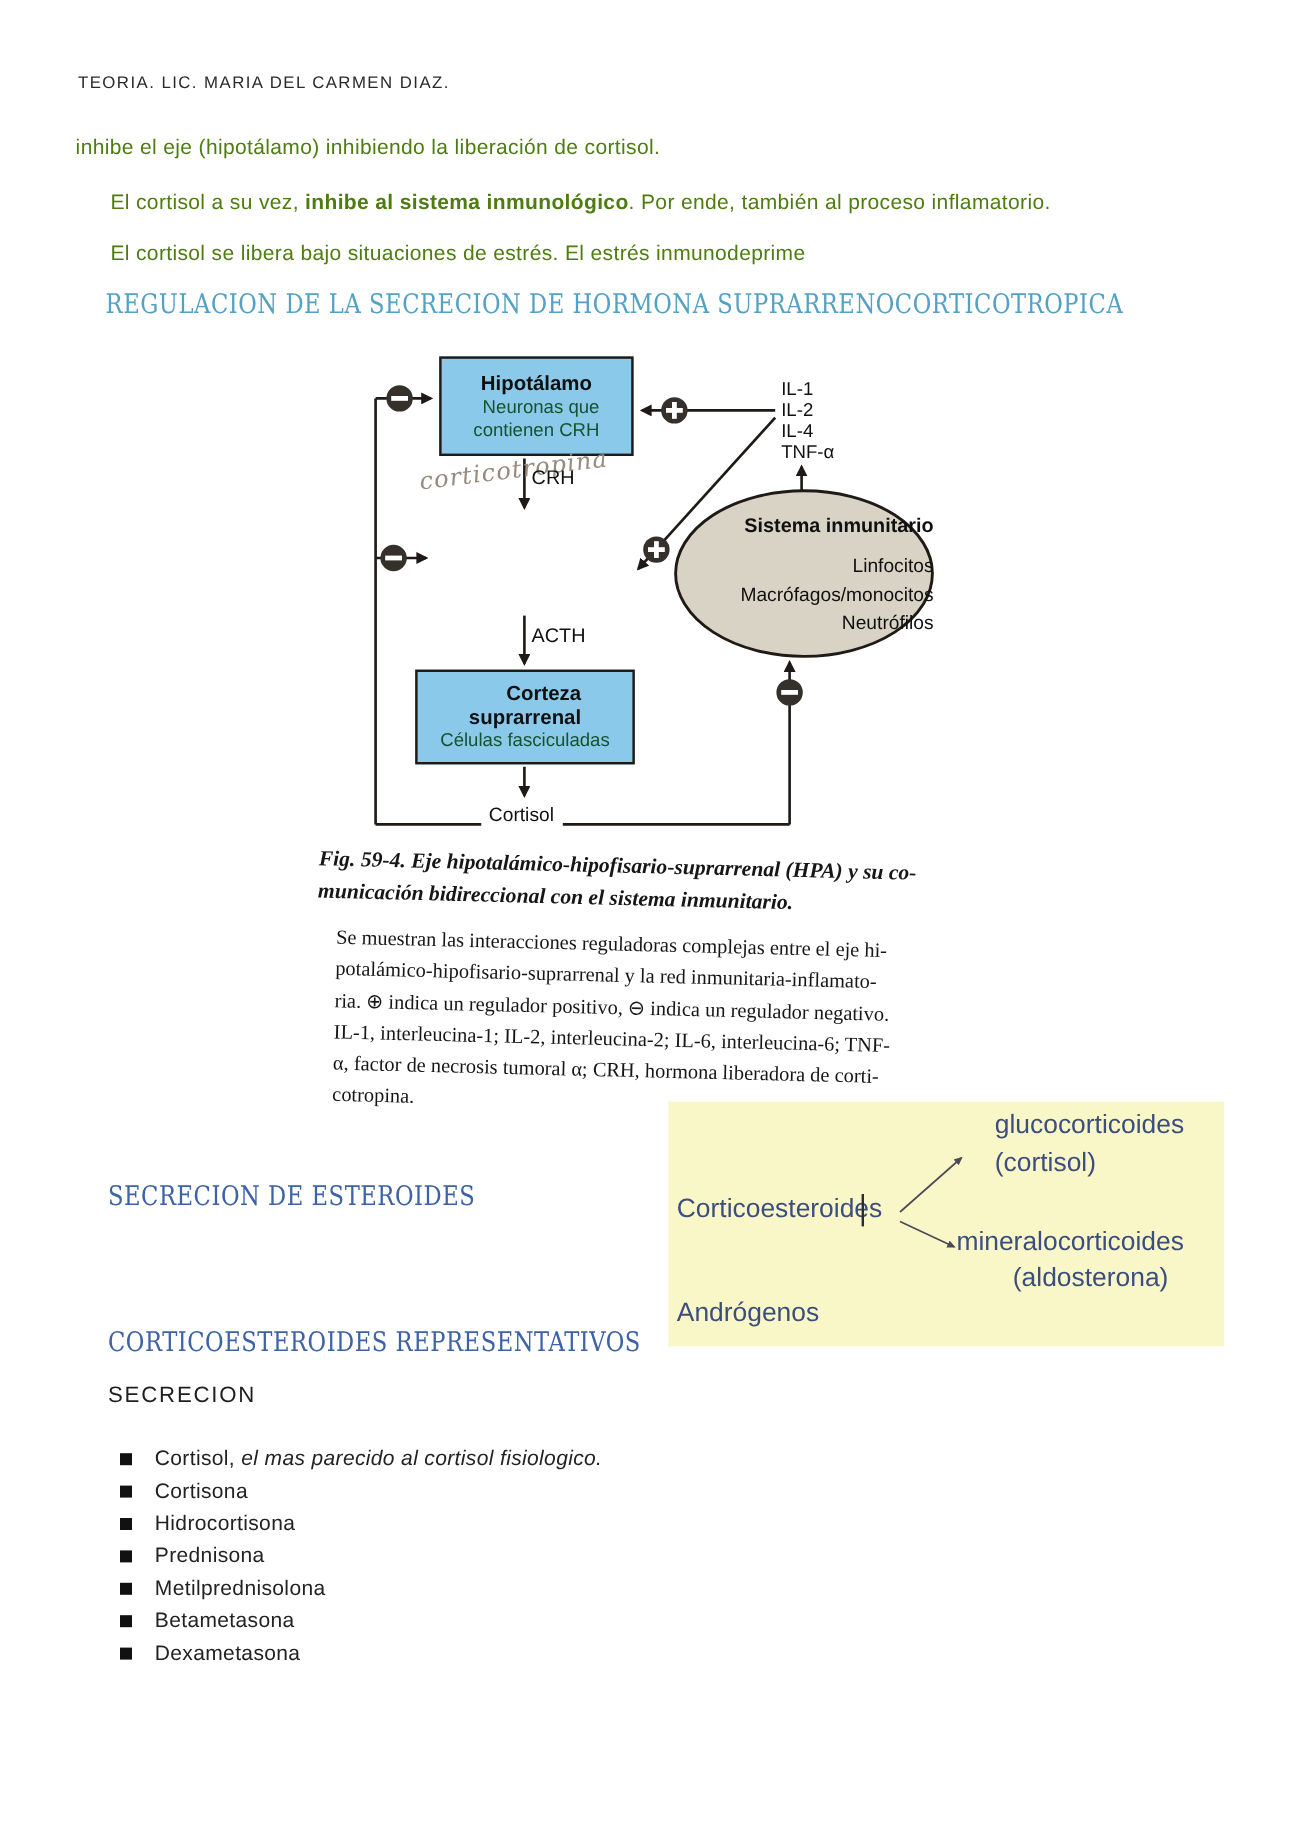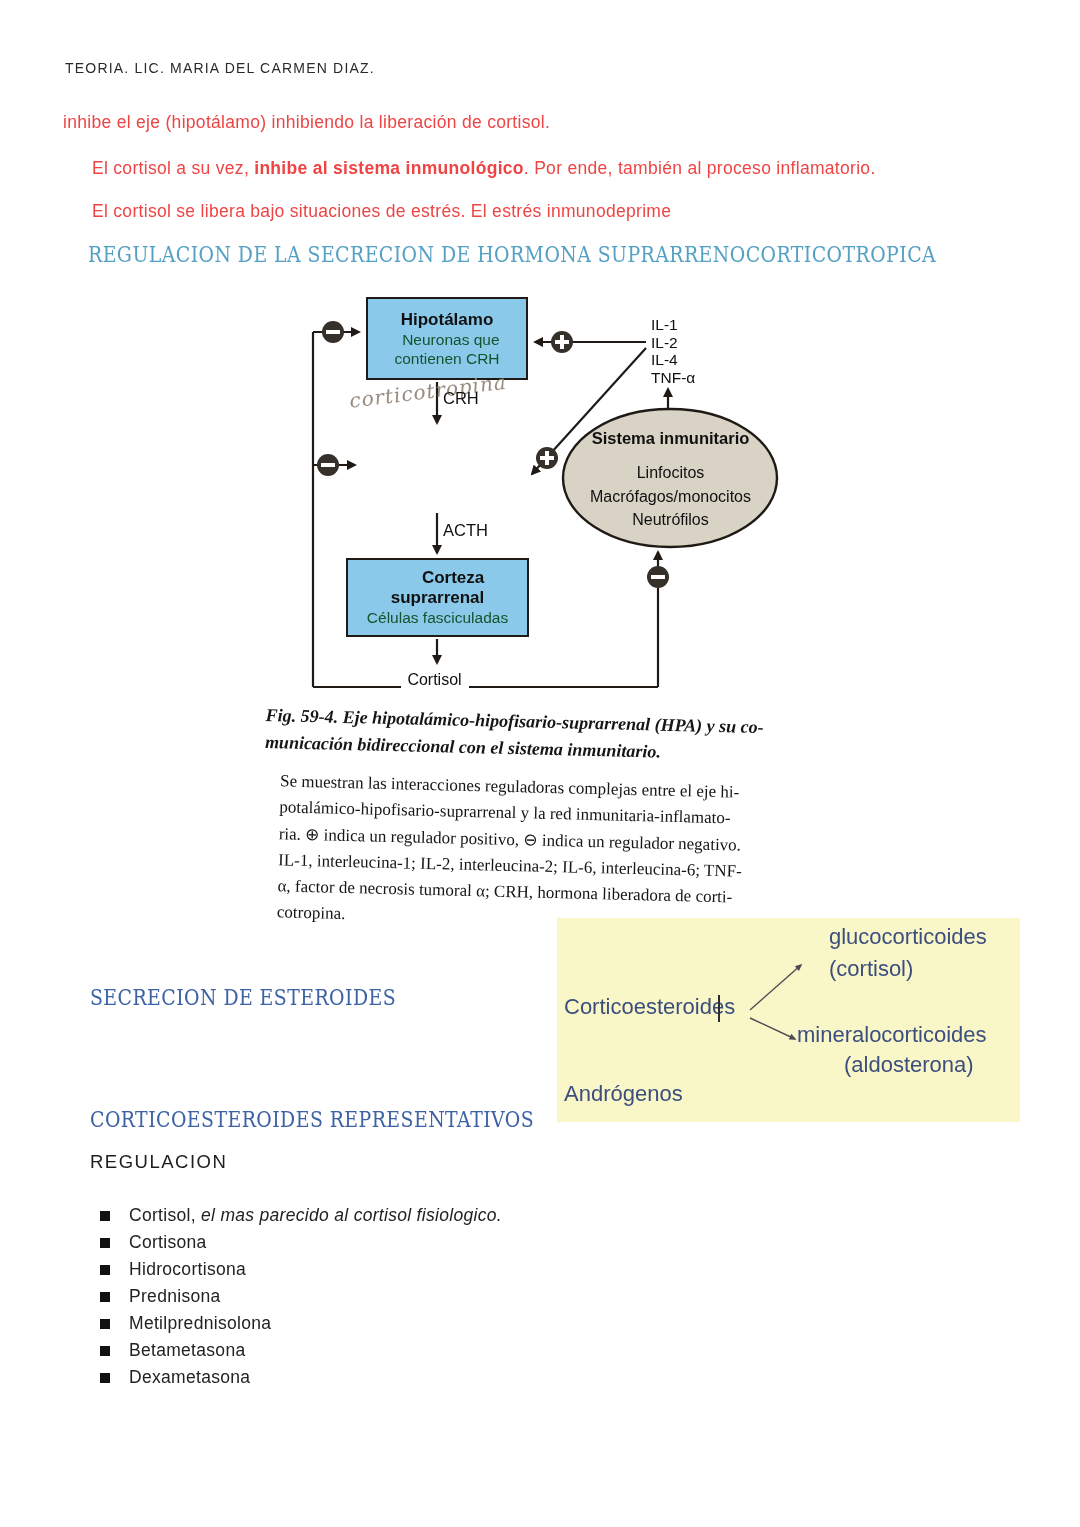--- a/index.html
+++ b/index.html
@@ -2,21 +2,21 @@
 <html><head>
 <meta charset="utf-8">
 <style>
   html,body{margin:0;padding:0;background:#ffffff;}
   .page{position:relative;width:1080px;height:1447px;background:#ffffff;overflow:hidden;
         font-family:"Liberation Sans",sans-serif;color:#1f1f1f;}
   .abs{position:absolute;}
   .pre{white-space:pre-line;}
 
   
-  .hand{font-family:"Liberation Sans",sans-serif;font-size:17.5px;color:#ef4444;letter-spacing:.3px;}
+  .hand{font-family:"Liberation Sans",sans-serif;font-size:17.5px;color:#4d7c0f;letter-spacing:.3px;}
   .hand b{font-weight:700;}
   .credit{font-size:14px;letter-spacing:1.2px;color:#2a2a2a;}
 
   
   .deco{font-family:"DejaVu Serif",serif;font-size:22.5px;letter-spacing:.5px;
         transform:scaleX(.84);transform-origin:left top;white-space:nowrap;}
   .deco.teal{color:#55a1c4;}
   .deco.blue{color:#3d62a5;}
   .subhead{font-family:"Liberation Sans",sans-serif;font-size:18.5px;letter-spacing:1.5px;color:#1e1e1e;}
 
@@ -124,21 +124,21 @@
       <div class="s">Células fasciculadas</div>
     </div>
 
     <div class="abs" style="left:351px;top:26px;">
       <div class="cyt">IL-1</div>
       <div class="cyt">IL-2</div>
       <div class="cyt">IL-4</div>
       <div class="cyt">TNF-α</div>
     </div>
 
-    <div class="abs imm" style="left:263px;top:139px;width:215px;">
+    <div class="abs imm" style="left:263px;top:139px;width:215px;text-align:right;">
       <div class="t">Sistema inmunitario</div>
       <div class="cells">
         <div>Linfocitos</div>
         <div>Macrófagos/monocitos</div>
         <div>Neutrófilos</div>
       </div>
     </div>
 
     <div class="abs scribble" style="left:48px;top:99px;">corticotropina</div>
     <div class="abs alabel" style="left:143px;top:99px;">CRH</div>
@@ -174,21 +174,21 @@
     <div class="yt" style="left:272px;top:6px;">glucocorticoides</div>
     <div class="yt" style="left:272px;top:38px;">(cortisol)</div>
     <div class="yt" style="left:7px;top:76px;">Corticoesteroides</div>
     <div class="cursorbar" style="left:161px;top:77px;"></div>
     <div class="yt" style="left:240px;top:104px;">mineralocorticoides</div>
     <div class="yt" style="left:287px;top:134px;">(aldosterona)</div>
     <div class="yt" style="left:7px;top:163px;">Andrógenos</div>
   </div>
 
   <div class="abs deco blue" style="left:90px;top:1106px;">CORTICOESTEROIDES REPRESENTATIVOS</div>
-  <div class="abs subhead" style="left:90px;top:1151px;">REGULACION</div>
+  <div class="abs subhead" style="left:90px;top:1151px;">SECRECION</div>
 
   <ul class="abs blist">
     <li>
         <span class="bullet"></span>
         <span class="txt"><span>Cortisol,</span><span class="note"> el mas parecido al cortisol fisiologico.</span></span>
       </li>
     <li>
         <span class="bullet"></span>
         <span class="txt"><span>Cortisona</span><span class="note"></span></span>
       </li>

